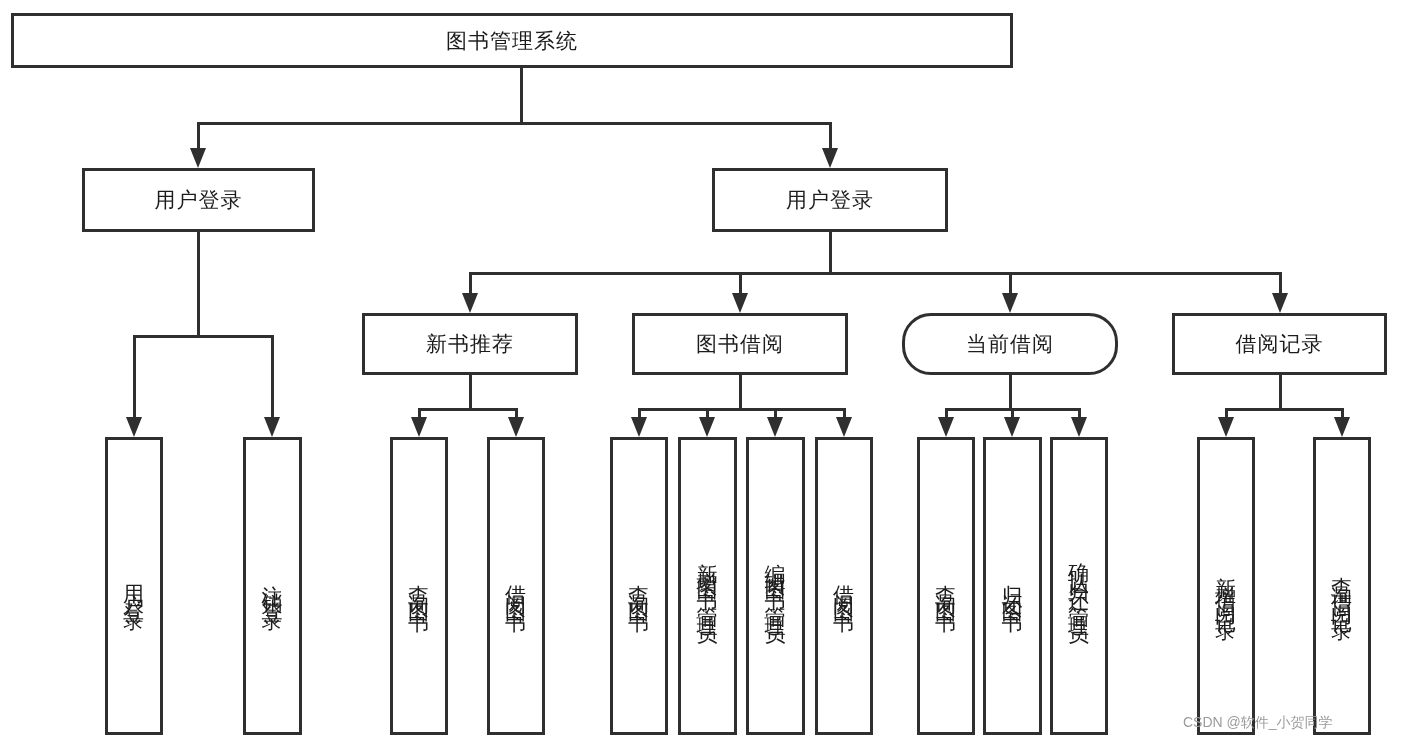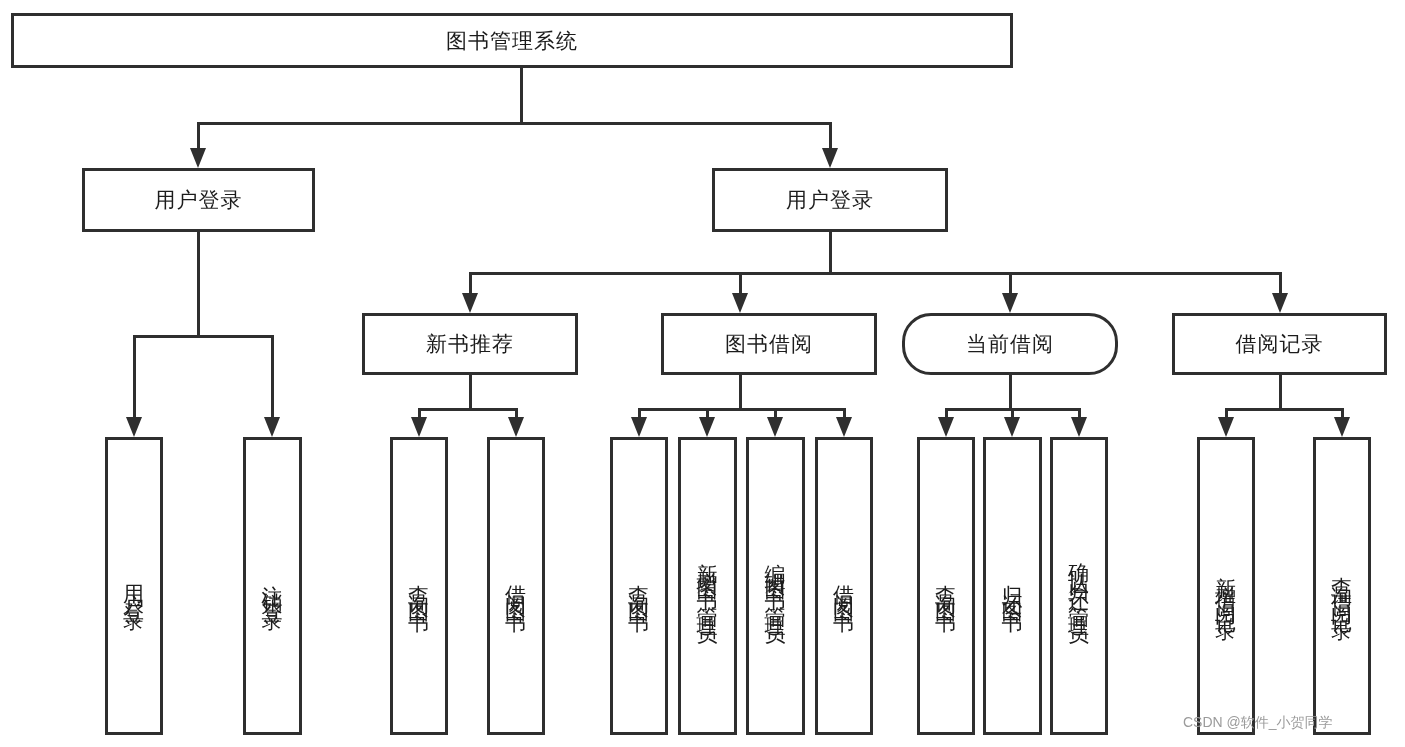--- a/index.html
+++ b/index.html
@@ -52,21 +52,21 @@
     color: var(--watermark);
     white-space: nowrap;
     z-index: 3;
   }
 
   
   #n-root  { left: 11px;  top: 13px;  width: 1002px; height: 55px; }
   #n-l2a   { left: 82px;  top: 168px; width: 233px;  height: 64px; }
   #n-l2b   { left: 712px; top: 168px; width: 236px;  height: 64px; }
   #n-l3a   { left: 362px; top: 313px; width: 216px;  height: 62px; }
-  #n-l3b   { left: 632px; top: 313px; width: 216px;  height: 62px; margin-left: 29px; }
+  #n-l3b   { left: 632px; top: 313px; width: 216px;  height: 62px; }
   #n-l3c   { left: 902px; top: 313px; width: 216px;  height: 62px; border-radius: 29px; }
   #n-l3d   { left: 1172px;top: 313px; width: 215px;  height: 62px; }
 
   .leaf { top: 437px; height: 298px; width: 58px; }
   #lf-u1 { left: 105px; }  #lf-u2 { left: 243px; width: 59px; }
   #lf-n1 { left: 390px; }  #lf-n2 { left: 487px; }
   #lf-b1 { left: 610px; }  #lf-b2 { left: 678px; width: 59px; }
   #lf-b3 { left: 746px; width: 59px; } #lf-b4 { left: 815px; }
   #lf-c1 { left: 917px; }  #lf-c2 { left: 983px; width: 59px; } #lf-c3 { left: 1050px; }
   #lf-r1 { left: 1197px; } #lf-r2 { left: 1313px; }

